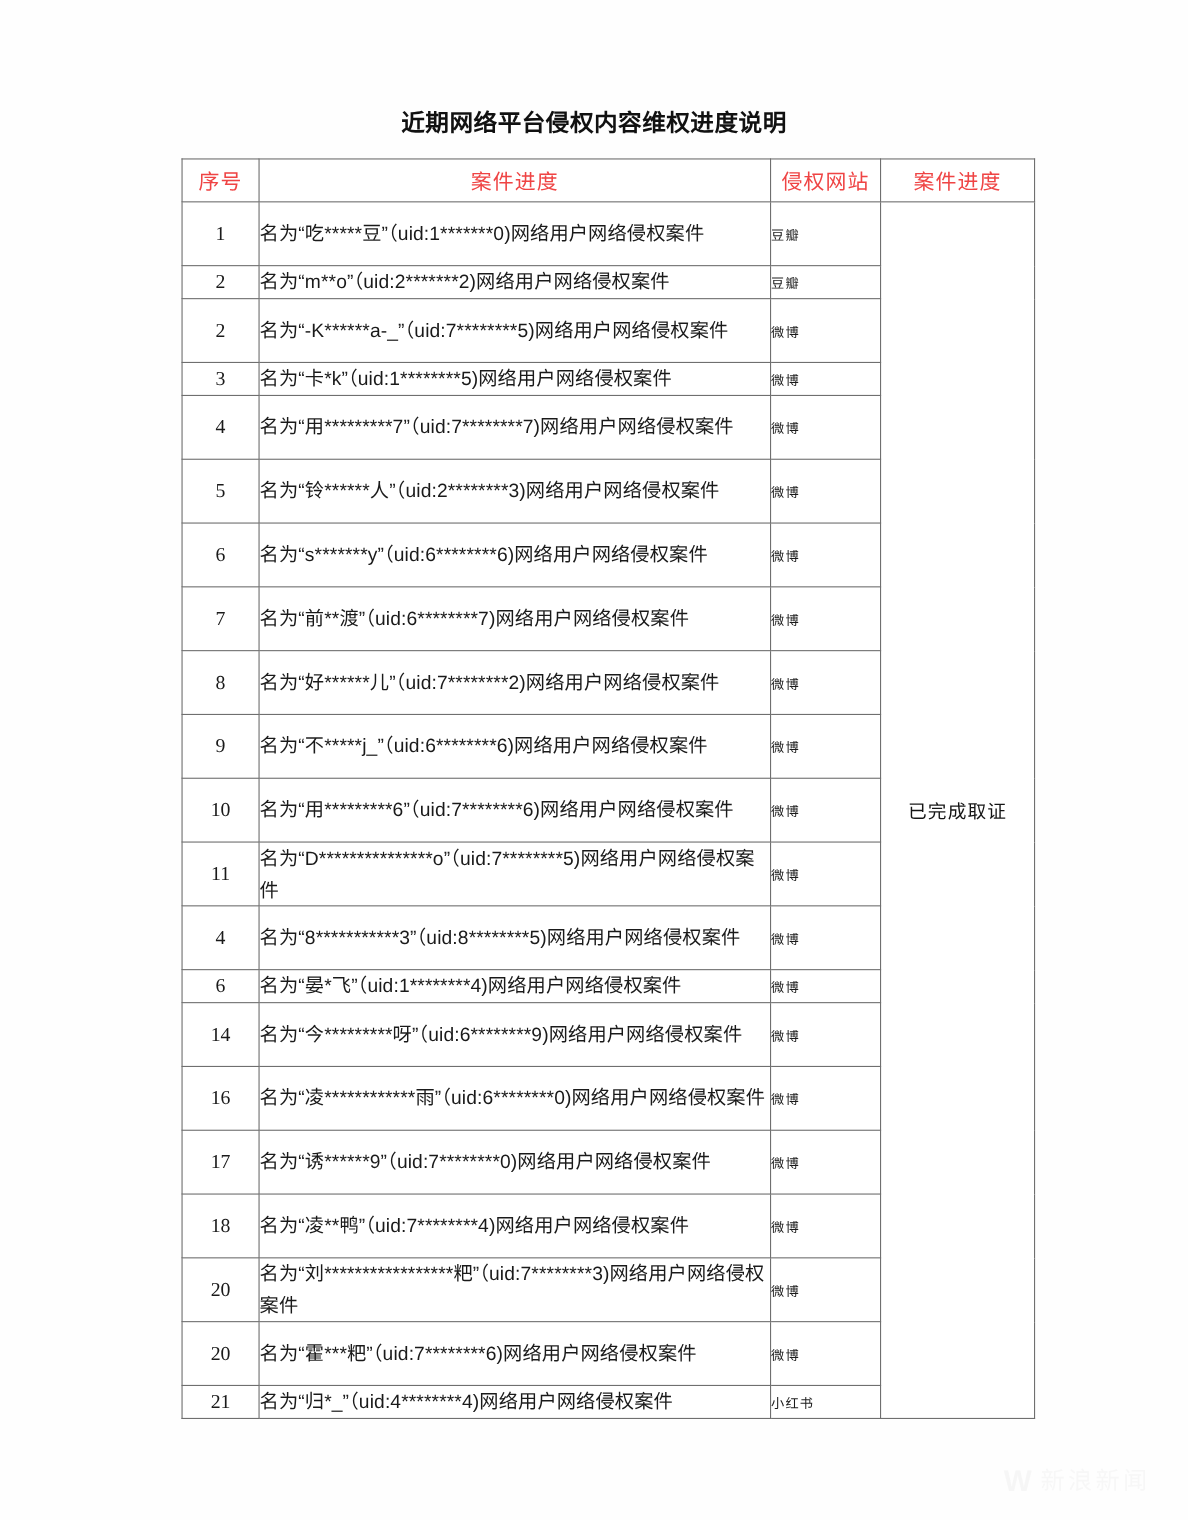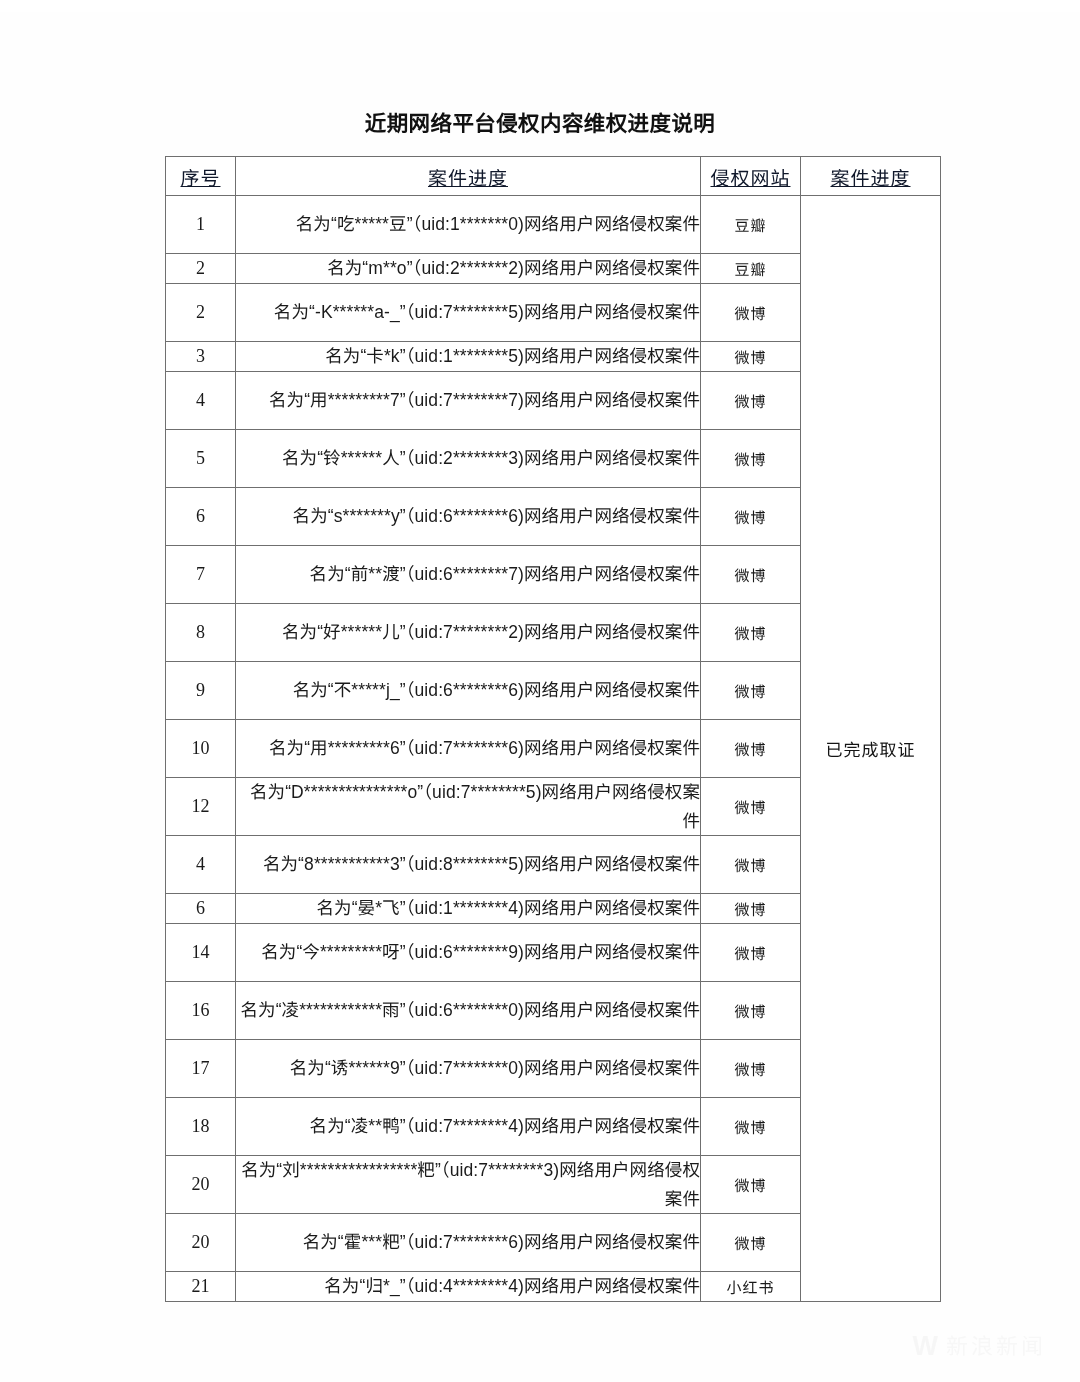--- a/index.html
+++ b/index.html
@@ -14,21 +14,20 @@
     font-family: "Liberation Serif", "DejaVu Serif", serif;
     position: relative;
     overflow: hidden;
     -webkit-font-smoothing: antialiased;
   }
 
   .page {
     position: absolute;
     inset: 0;
     background: #fefefe;
-    margin-top: 12px;
   }
 
   
   .doc-title {
     position: absolute;
     top: 100px;
     left: 0;
     width: 1080px;
     text-align: center;
     font-family: "Liberation Sans", "DejaVu Sans", sans-serif;
@@ -69,45 +68,44 @@
   col.c-site  { width: 100px; }
   col.c-prog  { width: 140px; }
 
   
   .hdr td {
     height: 38px;
     text-align: center;
     font-size: 19px;
     font-family: "Liberation Sans", "DejaVu Sans", sans-serif;
     letter-spacing: 1px;
-    color: #0f172a;
-    text-decoration: underline;
+    color: #ef4444;
   }
 
   
   .cell-idx {
     text-align: center;
     font-size: 18px;
     font-family: "Liberation Serif", "DejaVu Serif", serif;
     color: #1a1a1a;
   }
 
   .cell-name {
-    text-align: right;
+    text-align: left;
     font-size: 17.5px;
     line-height: 1.62;
     padding: 5px 8px;
     font-family: "Liberation Sans", "DejaVu Sans", sans-serif;
     letter-spacing: 0.1px;
     word-break: break-all;
   }
 
   .cell-site {
-    text-align: center;
-    font-size: 15px;
+    text-align: left;
+    font-size: 12px;
     font-family: Liberation Sans, sans-serif;
     letter-spacing: 1px;
   }
 
   .cell-prog {
     text-align: center;
     font-size: 17px;
     font-family: "Liberation Sans", "DejaVu Sans", sans-serif;
     letter-spacing: 1px;
     color: #141414;
@@ -219,21 +217,21 @@
             <td class="cell-idx">9</td>
             <td class="cell-name">名为“不*****j_”（uid:6********6)网络用户网络侵权案件</td>
             <td class="cell-site">微博</td>
           </tr>
           <tr class="r2">
             <td class="cell-idx">10</td>
             <td class="cell-name">名为“用*********6”（uid:7********6)网络用户网络侵权案件</td>
             <td class="cell-site">微博</td>
           </tr>
           <tr class="r2">
-            <td class="cell-idx">12</td>
+            <td class="cell-idx">11</td>
             <td class="cell-name">名为“D***************o”（uid:7********5)网络用户网络侵权案件</td>
             <td class="cell-site">微博</td>
           </tr>
           <tr class="r2">
             <td class="cell-idx">4</td>
             <td class="cell-name">名为“8***********3”（uid:8********5)网络用户网络侵权案件</td>
             <td class="cell-site">微博</td>
           </tr>
           <tr class="r1">
             <td class="cell-idx">6</td>

